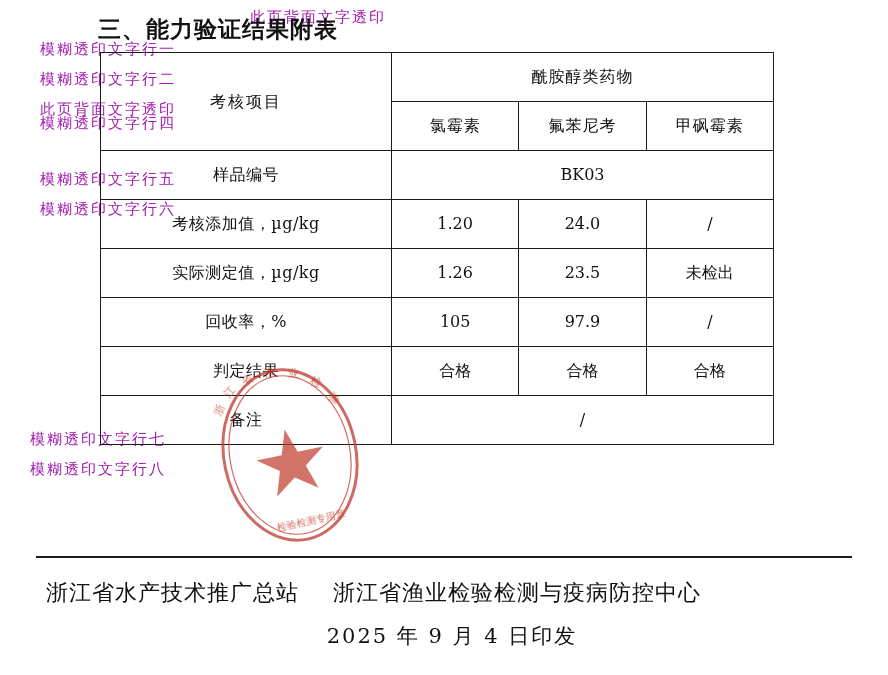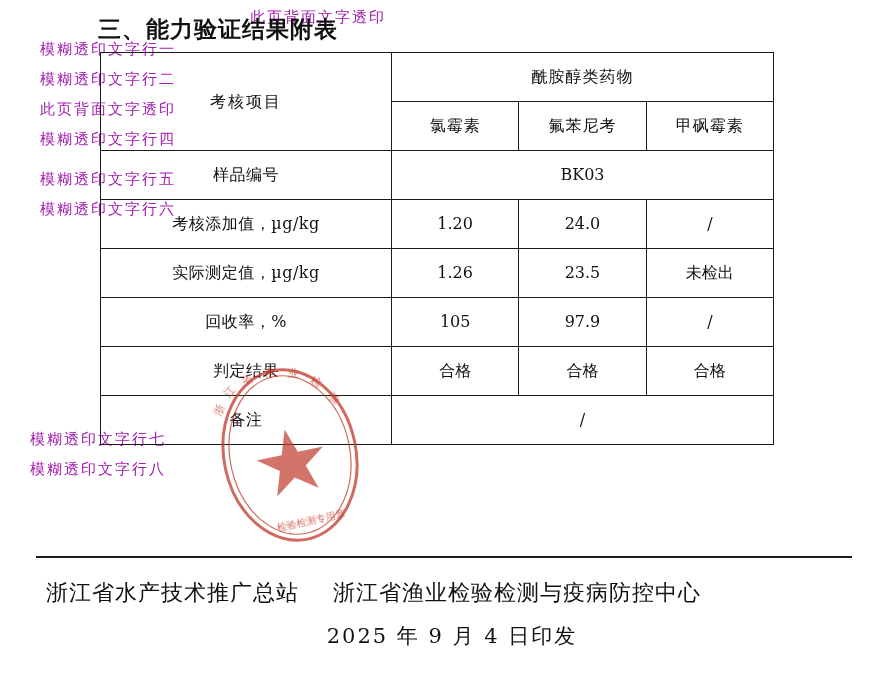--- a/index.html
+++ b/index.html
@@ -23,21 +23,21 @@
     font-size: 15px;
     letter-spacing: 2px;
     user-select: none;
     white-space: nowrap;
     font-family: Liberation Mono, monospace;
   }
   .g1 { top: 8px;  left: 250px; }
   .g2 { top: 40px; left: 40px; }
   .g3 { top: 70px; left: 40px; }
   .g4 { top: 100px; left: 40px; }
-  .g5 { top: 130px; left: 40px; }
+  .g5 { top: 114px; left: 40px; }
   .g6 { top: 170px; left: 40px; }
   .g7 { top: 200px; left: 40px; }
   .g8 { top: 430px; left: 30px; }
   .g9 { top: 460px; left: 30px; }
 
   .section-title {
     position: absolute;
     top: 14px;
     left: 98px;
     font-size: 23px;

